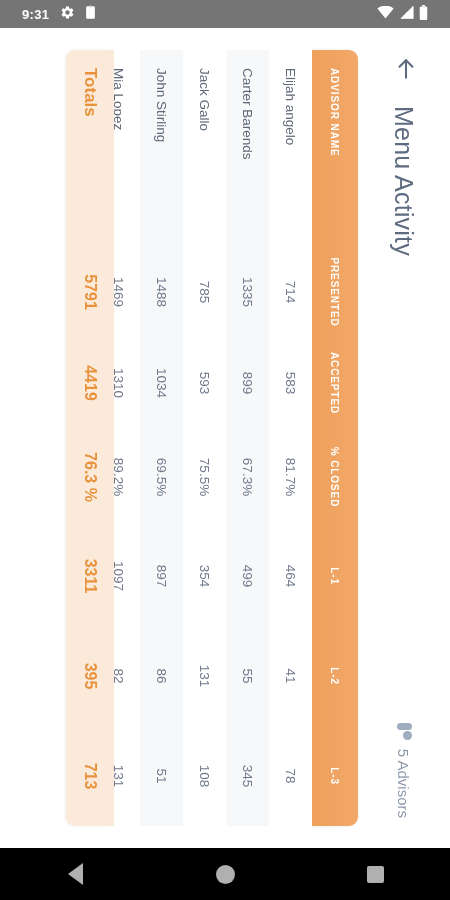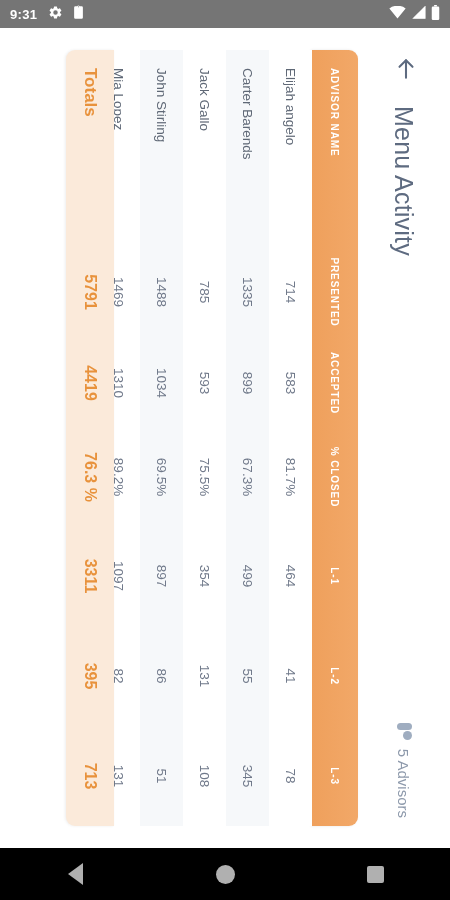--- a/index.html
+++ b/index.html
@@ -9,21 +9,21 @@
     font-family:"Liberation Sans", sans-serif;
     overflow:hidden;
   }
 
   
   .statusbar{
     position:absolute; top:0; left:0;
     width:450px; height:28px;
     background:#757575;
     display:flex; align-items:center;
-    padding:0 10px;
+    padding:0 22px;
     color:#ffffff;
   }
   .sb-clock{ font-size:13px; font-weight:bold; letter-spacing:.3px; }
   .sb-left-icons{ display:flex; align-items:center; gap:9px; margin-left:11px; }
   .sb-spacer{ flex:1; }
   .sb-right-icons{ display:flex; align-items:center; gap:5px; }
 
   
   .navbar{
     position:absolute; bottom:0; left:0;

